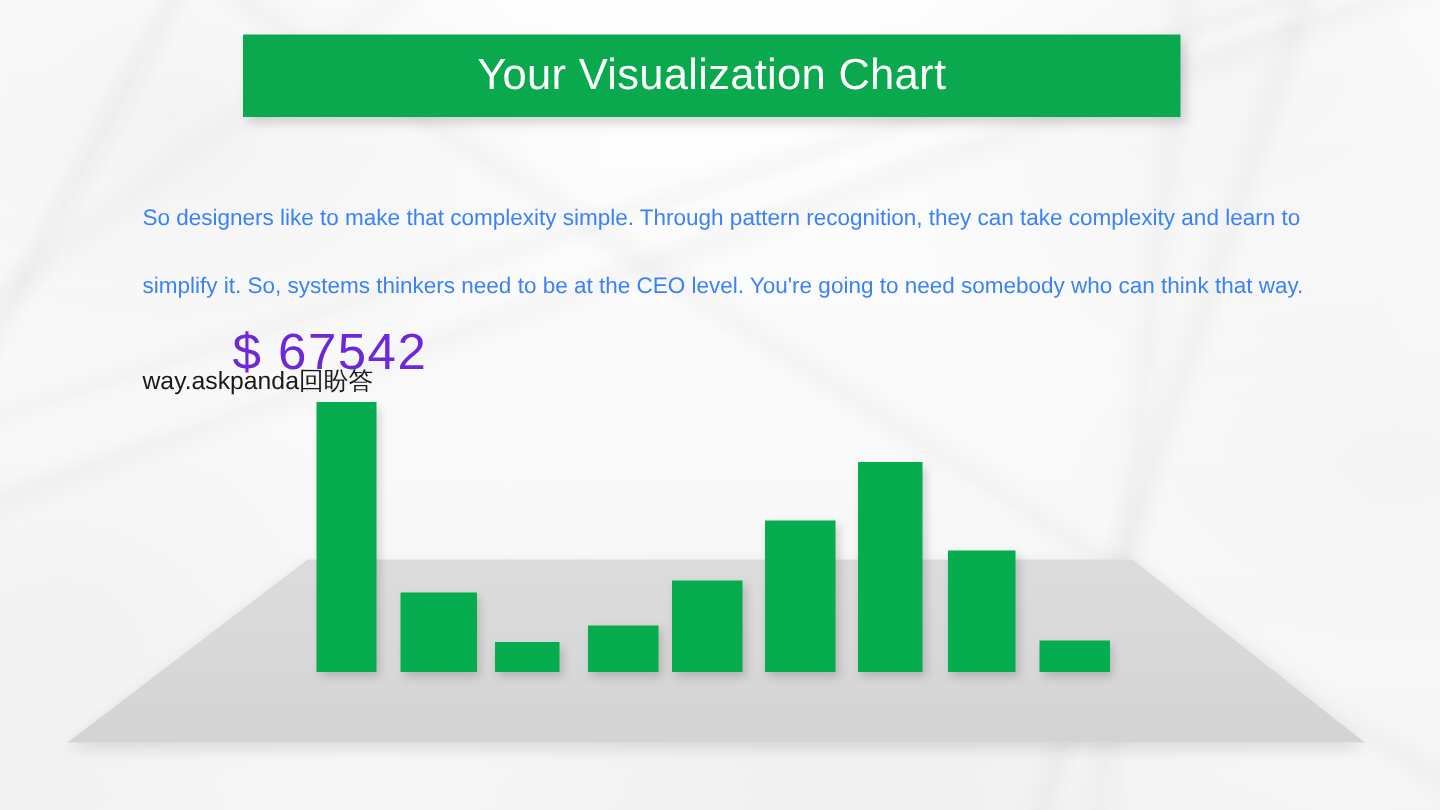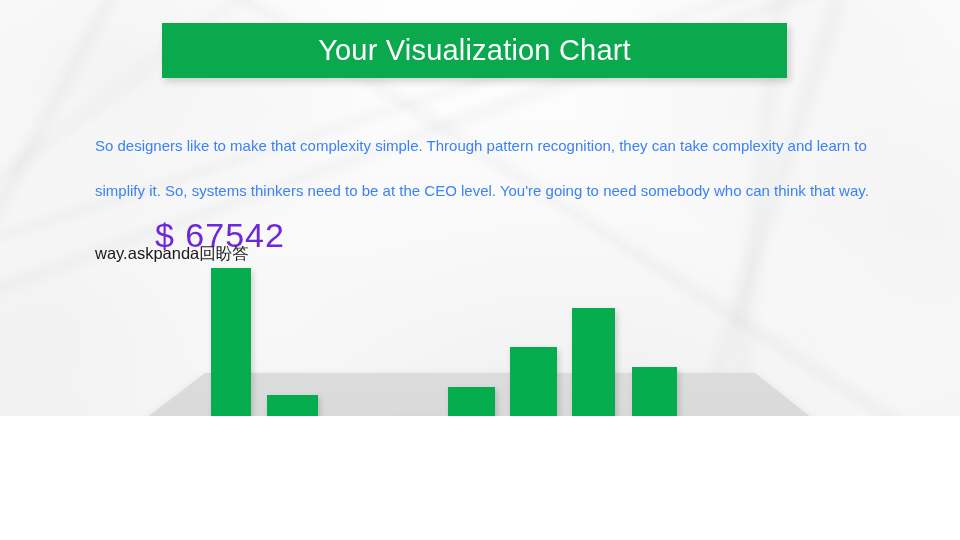--- a/index.html
+++ b/index.html
@@ -12,21 +12,21 @@
     height: 540px;
     overflow: hidden;
     font-family: "Liberation Sans", sans-serif;
     background: #ffffff;
   }
 
   
   #slide {
     position: relative;
     width: 960px;
-    height: 416px;
+    height: 540px;
     overflow: hidden;
     background: #fbfbfb;
   }
 
   
   .paper-base {
     position: absolute;
     inset: 0;
     background: #fdfdfd;
   }

